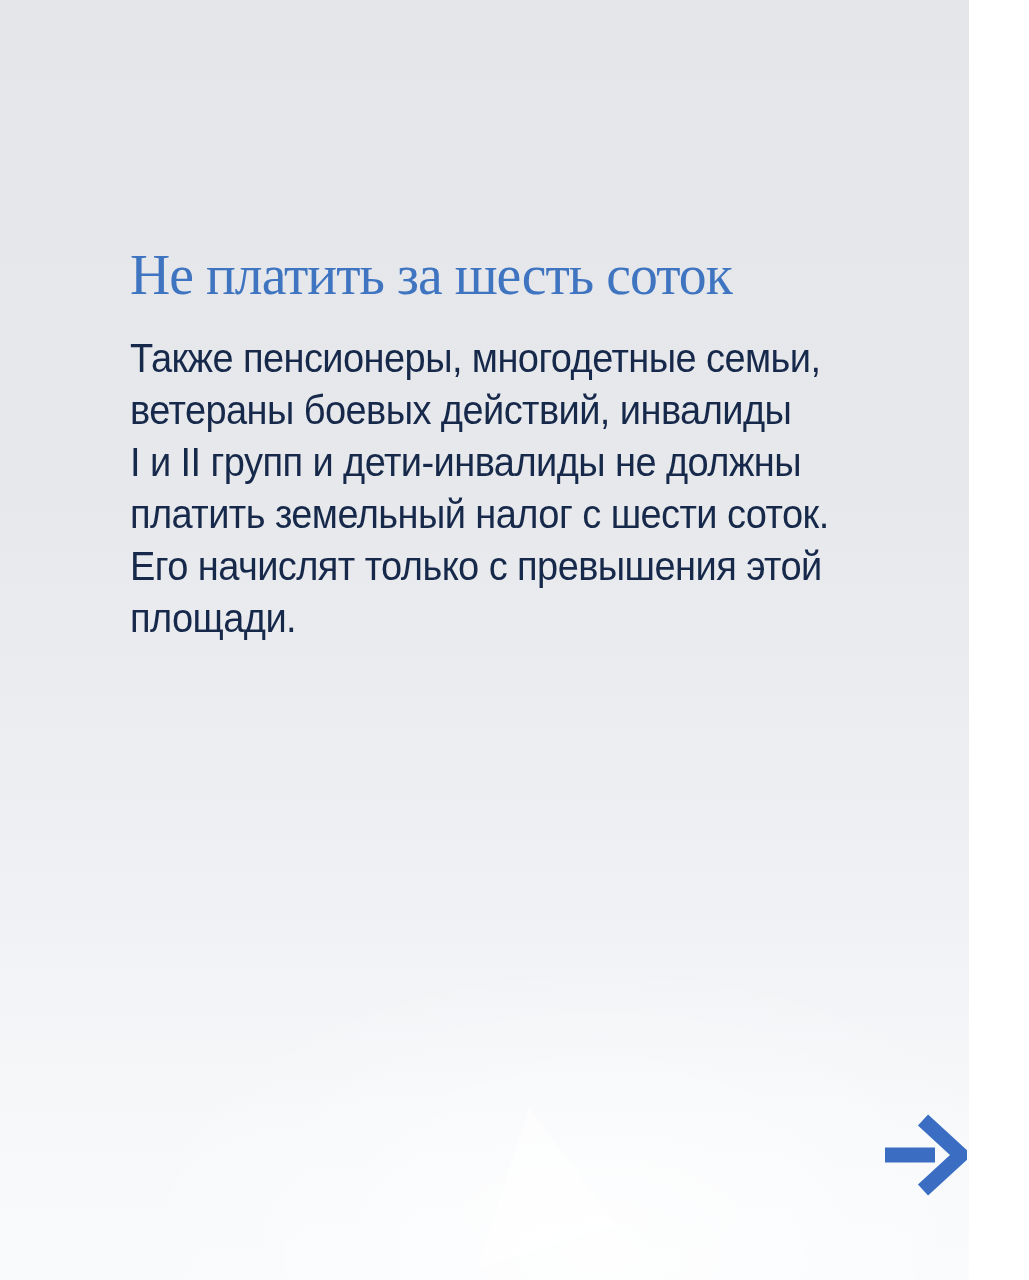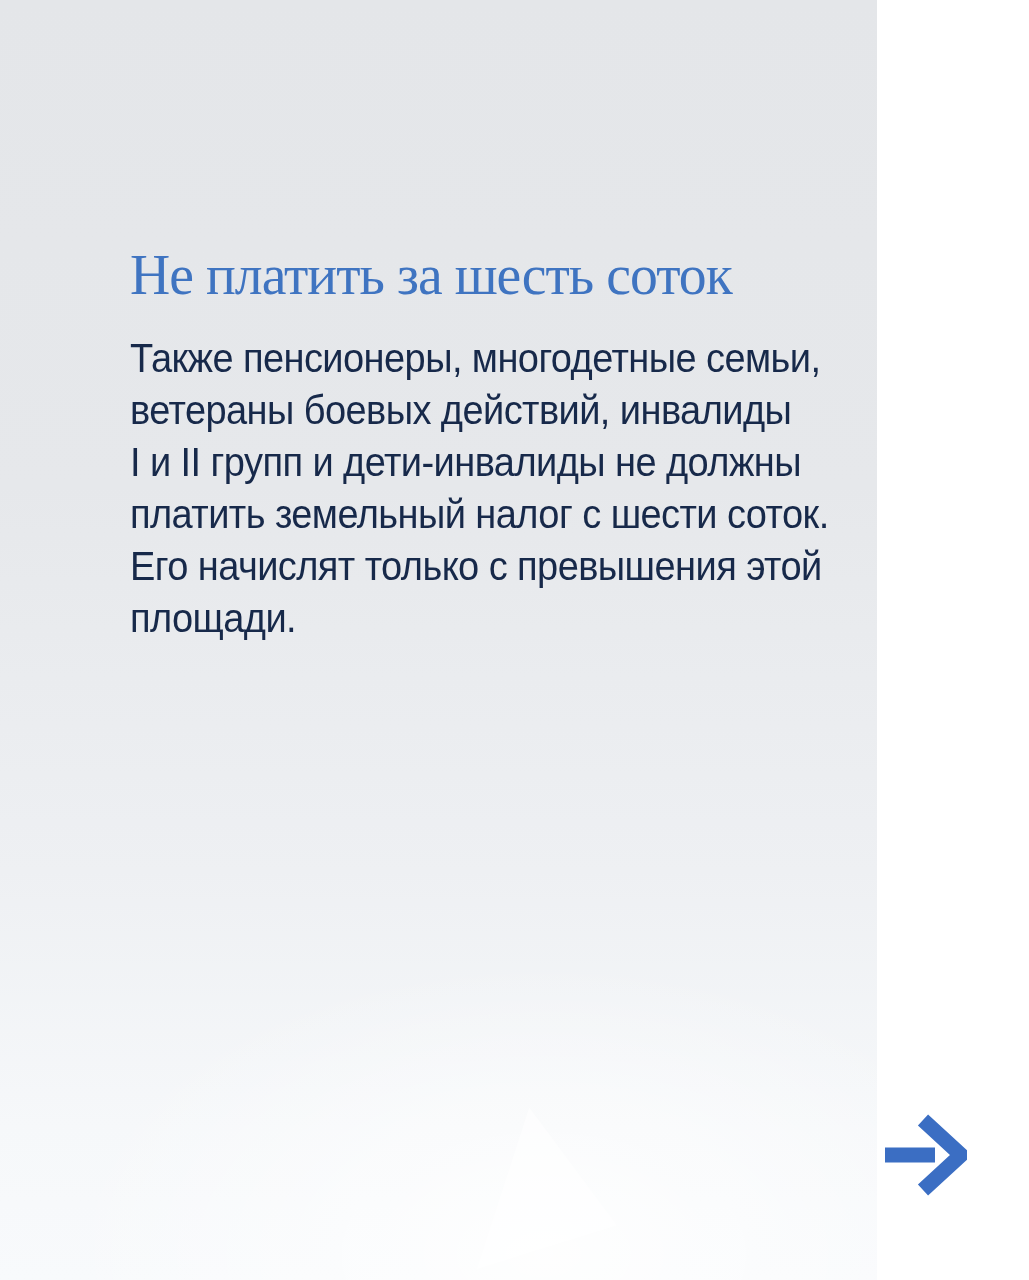--- a/index.html
+++ b/index.html
@@ -7,21 +7,21 @@
     padding: 0;
   }
   body {
     width: 1029px;
     height: 1280px;
     overflow: hidden;
     font-family: "Liberation Sans", sans-serif;
   }
   .card {
     position: relative;
-    width: 877px;
+    width: 969px;
     height: 1280px;
     background:
       radial-gradient(ellipse 700px 420px at 62% 98%, rgba(255,255,255,0.85) 0%, rgba(255,255,255,0) 70%),
       linear-gradient(180deg, #e4e6e9 0%, #e6e8eb 38%, #eef0f3 68%, #f6f8fa 88%, #f8fafc 100%);
   }
   .title {
     position: absolute;
     left: 130px;
     top: 243px;
     margin: 0;

